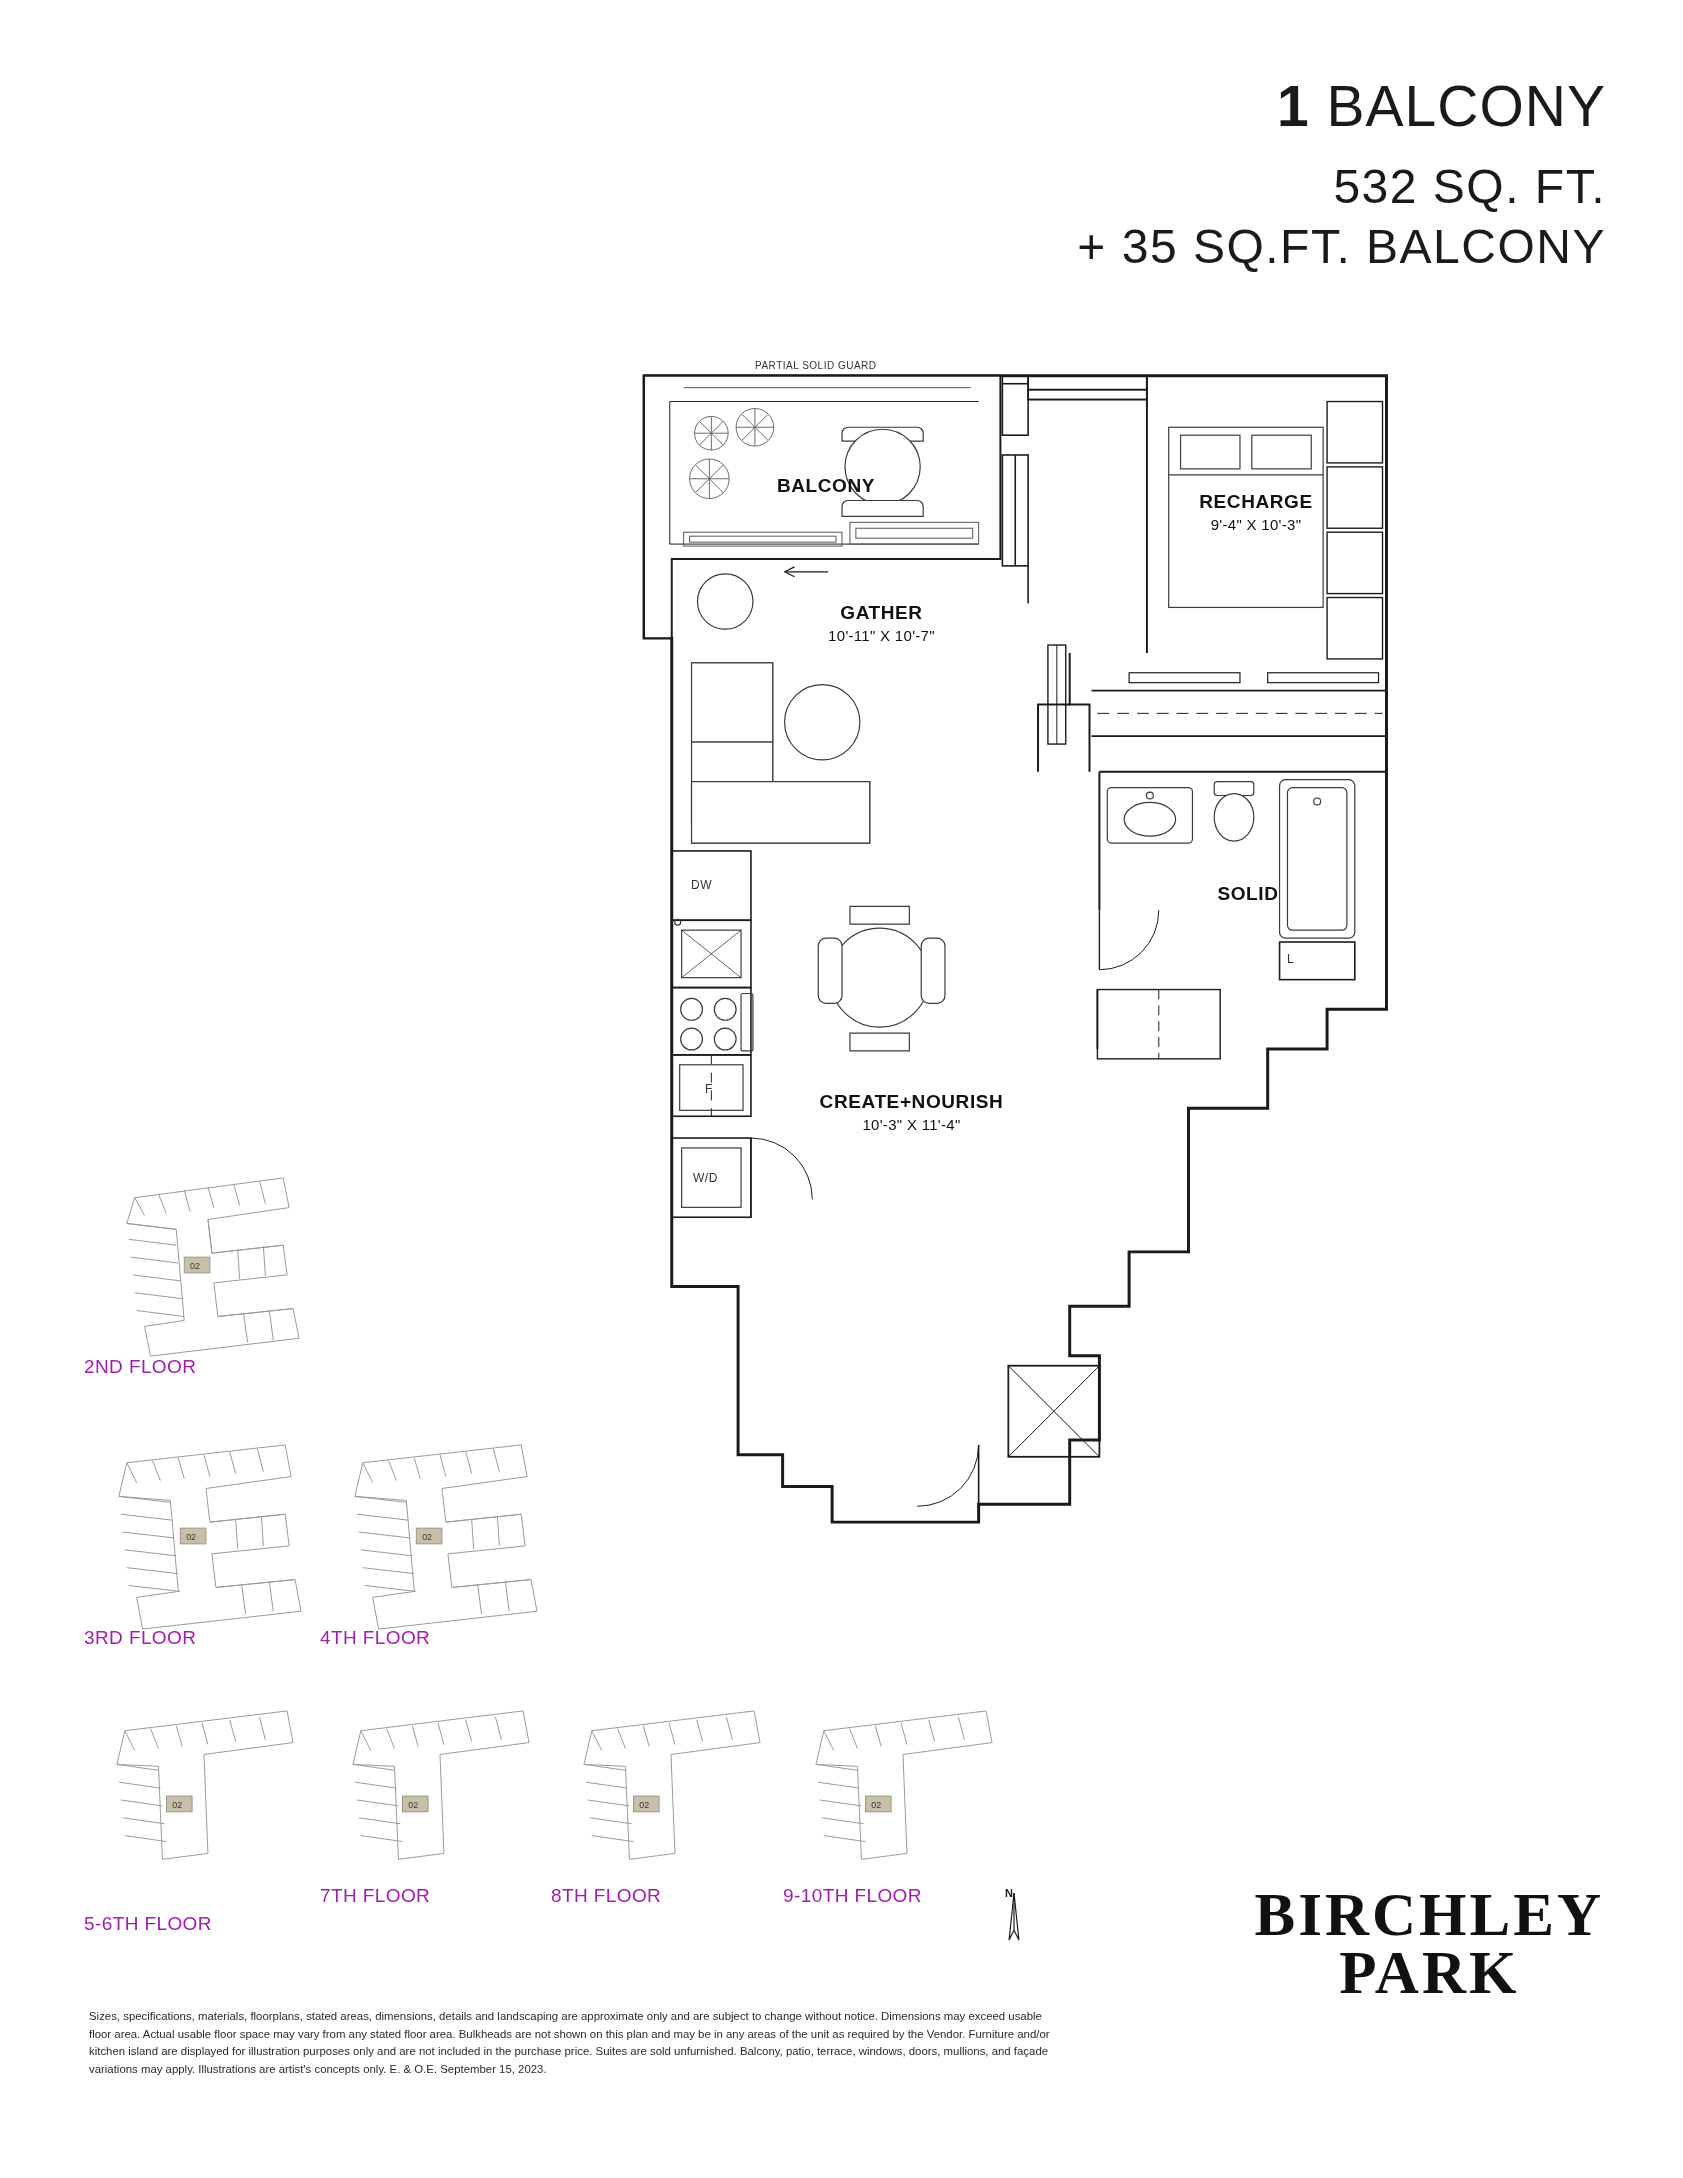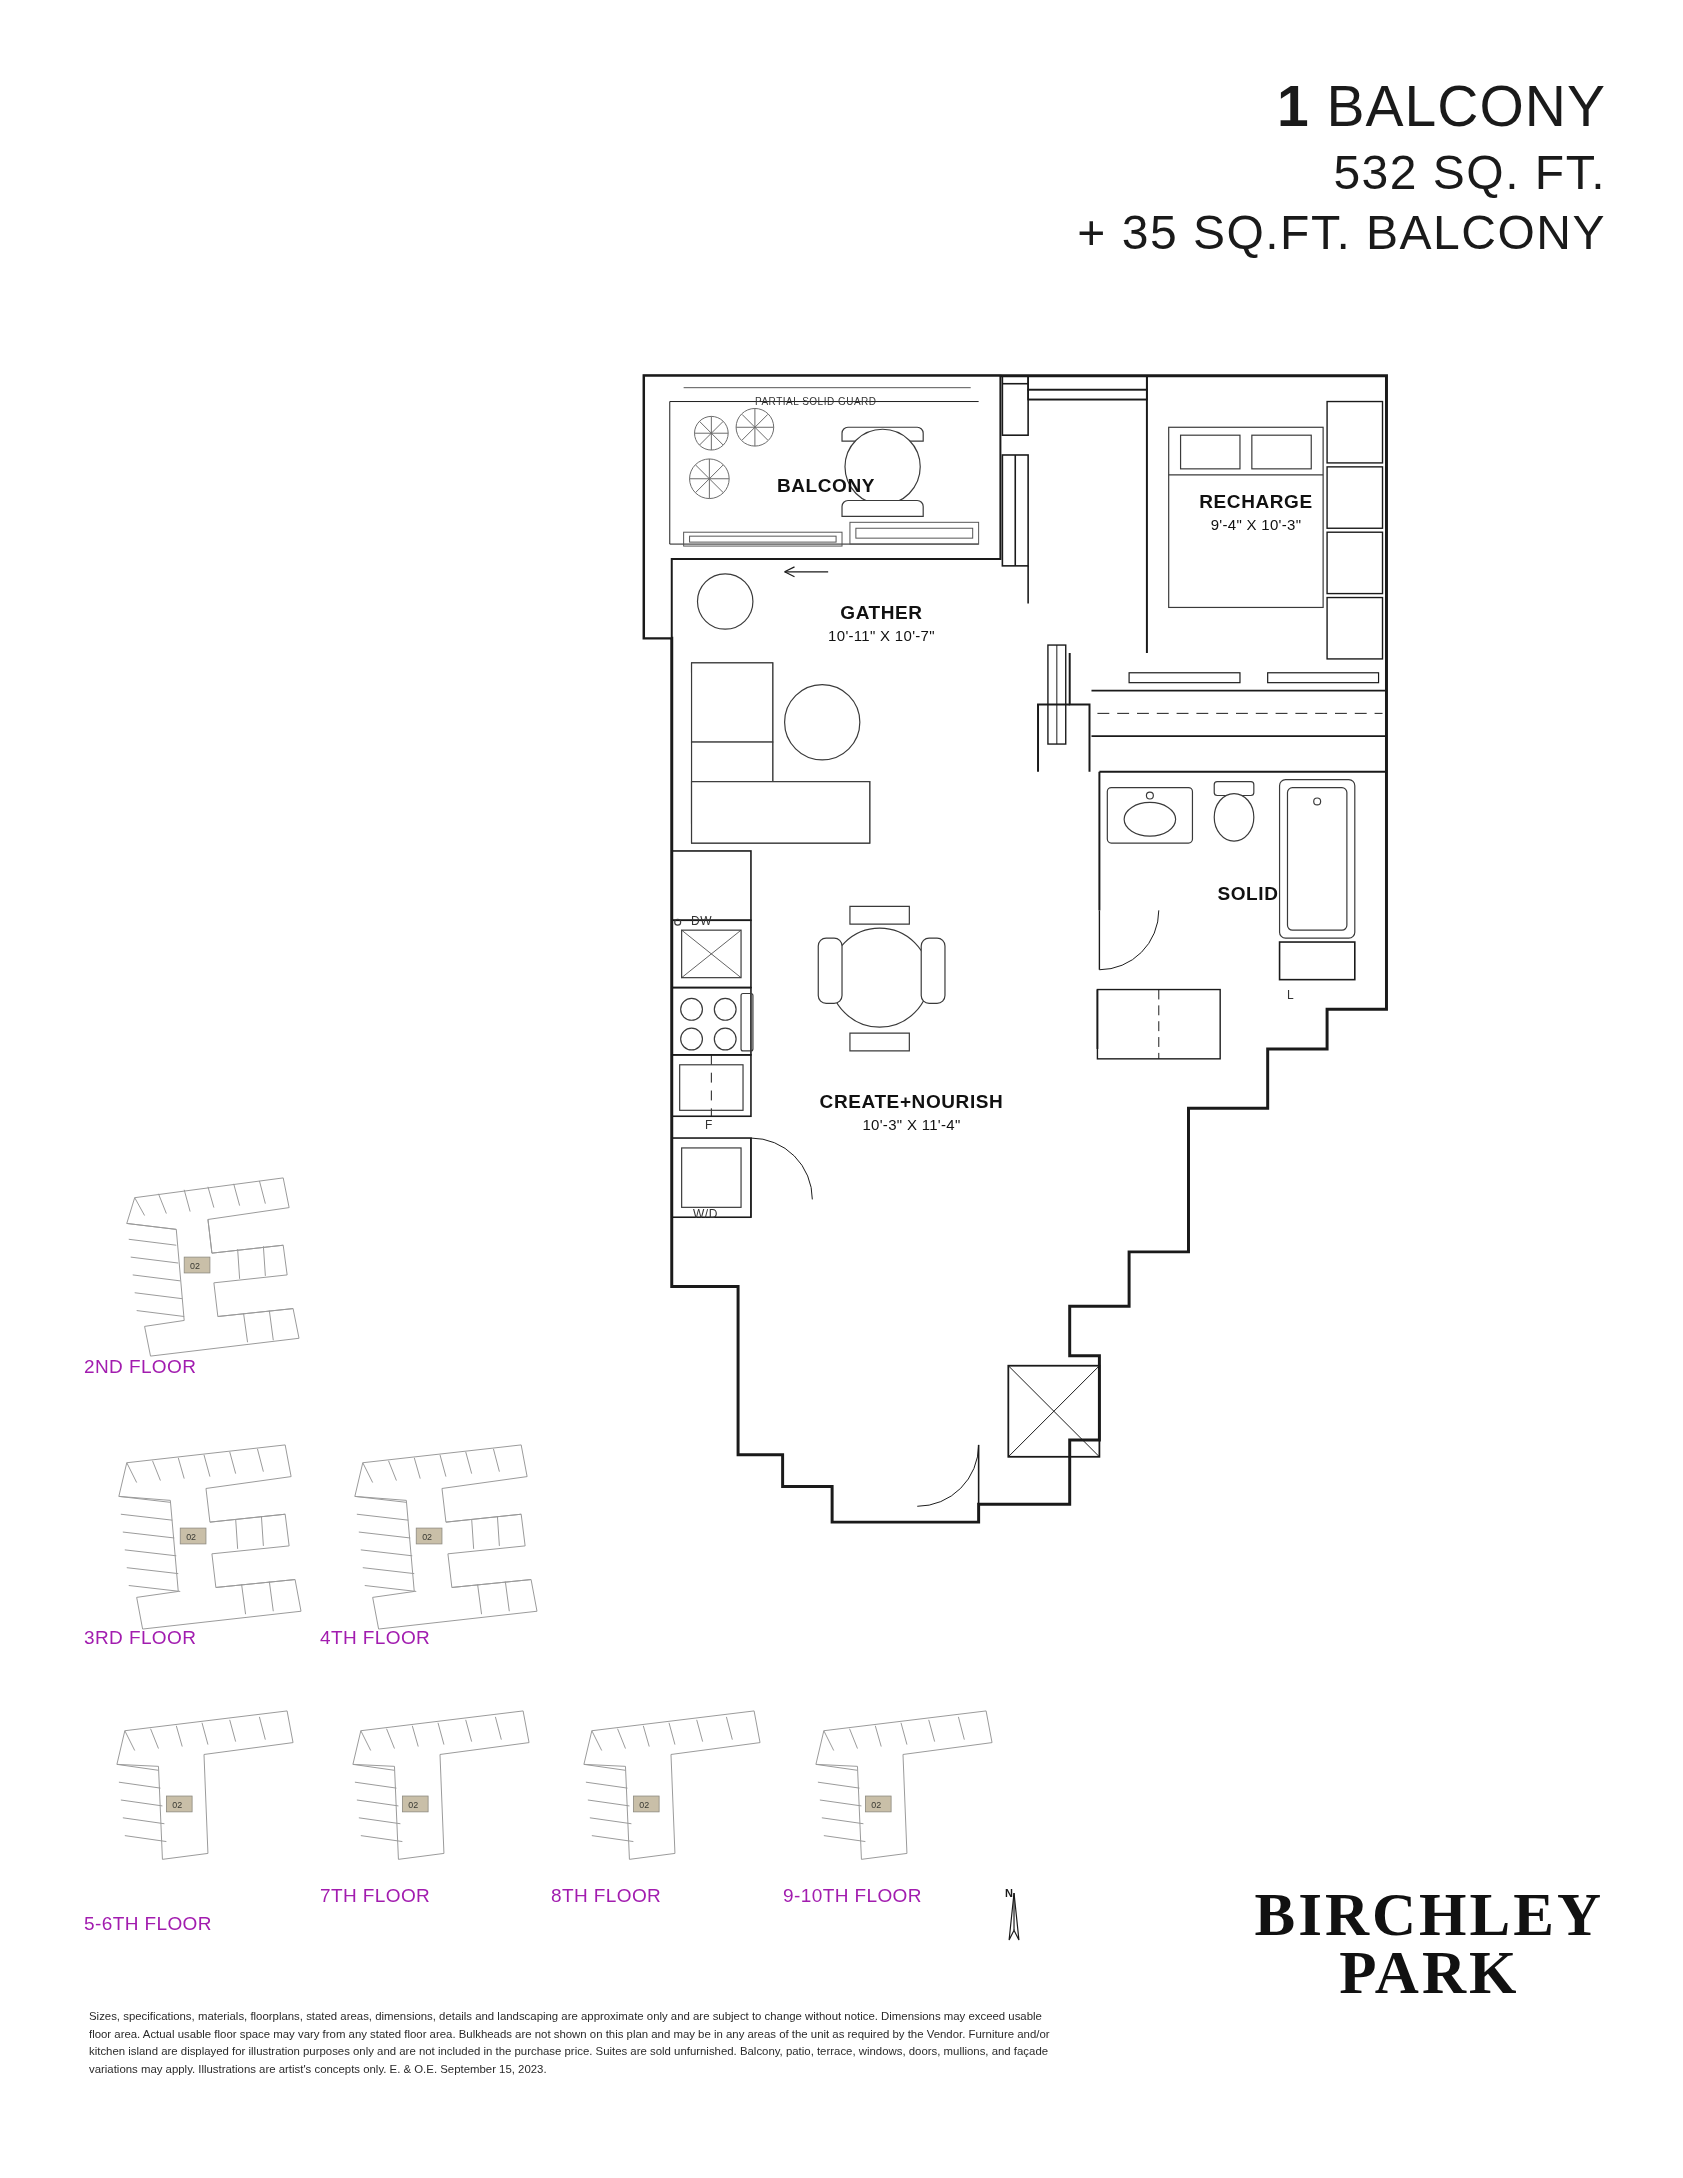--- a/index.html
+++ b/index.html
@@ -25,21 +25,21 @@
     letter-spacing:1px;
     line-height:1.05;
     white-space:nowrap;
   }
   #header .title .thin { font-weight:300; }
   #header .sub1 {
     font-size:48px;
     font-weight:300;
     letter-spacing:1.5px;
     line-height:1.25;
-    margin-top:6px;
+    margin-top:20px;
     white-space:nowrap;
   }
   #header .sub2 {
     font-size:48px;
     font-weight:300;
     letter-spacing:1.5px;
     line-height:1.25;
     white-space:nowrap;
   }
 
@@ -66,21 +66,20 @@
     font-weight:400;
     font-size:15px;
     letter-spacing:0.3px;
     margin-top:3px;
   }
   .tiny {
     position:absolute;
     font-size:10px;
     letter-spacing:0.5px;
     color:#333;
-    margin-top:36px;
   }
 
   
   #keyplans {
     position:absolute;
     left:79px;
     top:1168px;
     width:871px;
   }
   .kp { position:absolute; }

